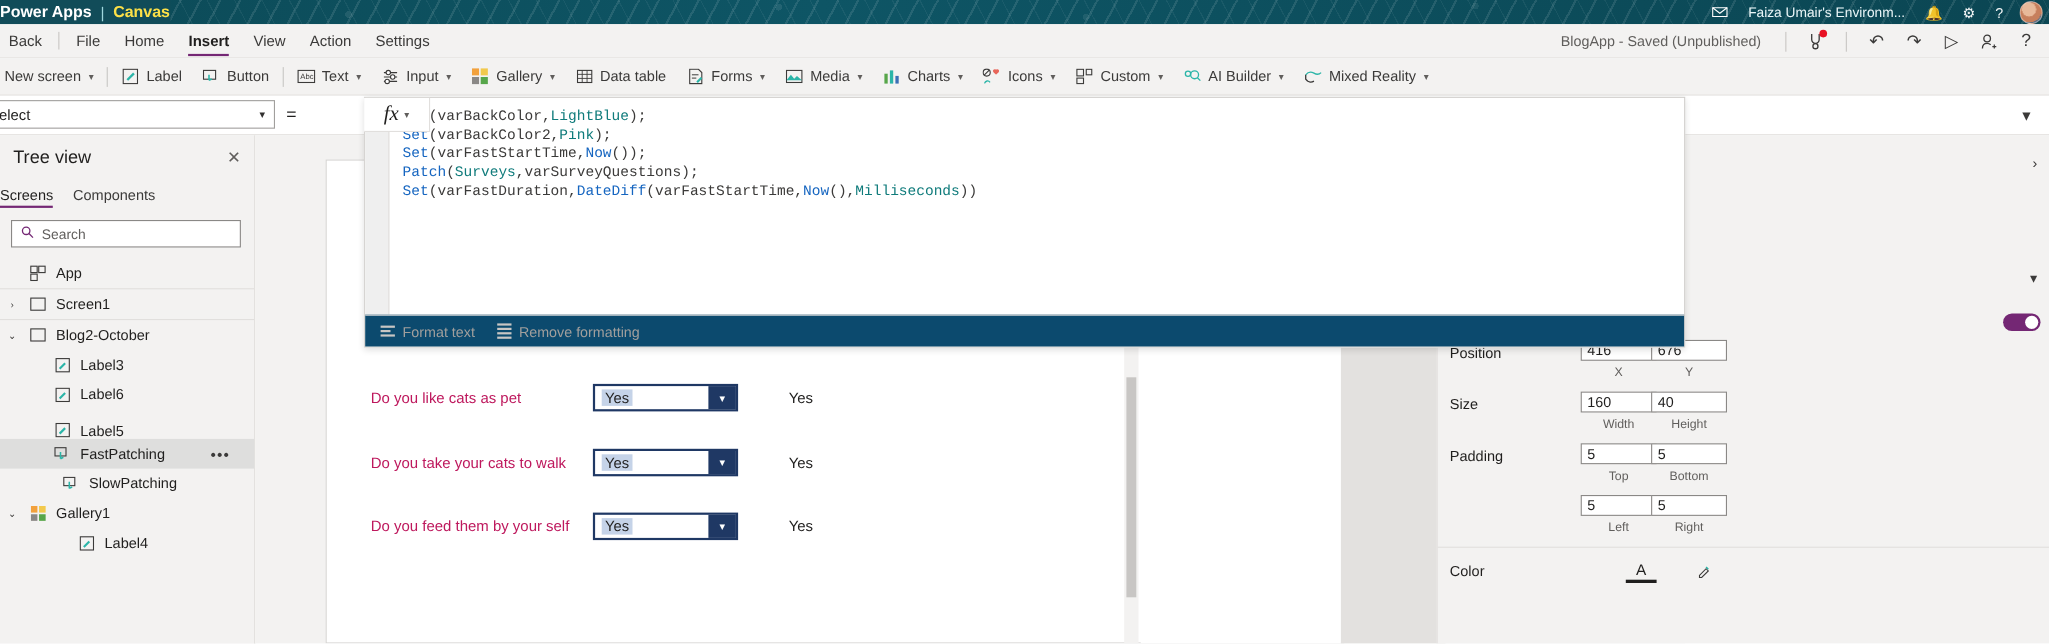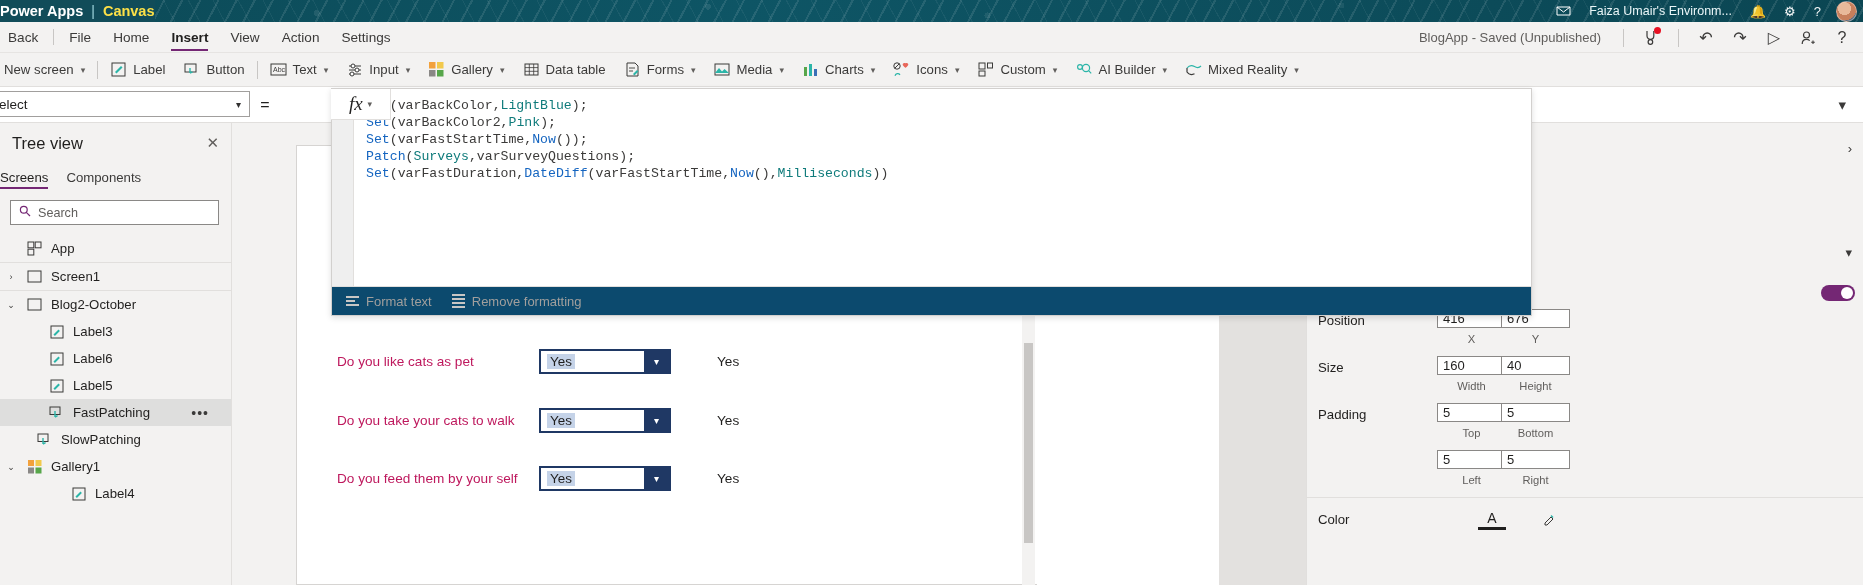--- a/index.html
+++ b/index.html
@@ -633,42 +633,42 @@
         <div class="tv-row" style="padding-left: 26px;">
           <span class="arrow none">›</span>
           <span class="ico">
             <svg width="14" height="14" viewBox="0 0 14 14">
               <rect x="1" y="1" width="12" height="12" fill="none" stroke="#3b3a39"></rect>
               <path d="M3.5 9.5l5-5 1.4 1.4-5 5z" fill="#2bb5a8"></path>
             </svg>
           </span>
           <span class="lbl">Label6</span>
         </div>
-        <div class="tv-row" style="padding-left: 26px;">
+        <div class="tv-row" style="padding-left: 26px; align-items: flex-end;">
           <span class="arrow none">›</span>
           <span class="ico">
             <svg width="14" height="14" viewBox="0 0 14 14">
               <rect x="1" y="1" width="12" height="12" fill="none" stroke="#3b3a39"></rect>
               <path d="M3.5 9.5l5-5 1.4 1.4-5 5z" fill="#2bb5a8"></path>
             </svg>
           </span>
           <span class="lbl">Label5</span>
         </div>
         <div class="tv-row sel" style="padding-left: 26px;">
           <span class="arrow none">›</span>
           <span class="ico">
             <svg width="15" height="14" viewBox="0 0 15 14">
               <rect x="1" y="1" width="10" height="7.5" fill="none" stroke="#3b3a39"></rect>
               <path d="M6 5v6M6 11l2.6-1.3" stroke="#2bb5a8" stroke-width="1.4" fill="none"></path>
             </svg>
           </span>
           <span class="lbl">FastPatching</span>
           <span class="dots">•••</span>
         </div>
-        <div class="tv-row" style="padding-left: 14px;">
+        <div class="tv-row" style="padding-left: 34px;">
           <span class="arrow none">›</span>
           <span class="ico">
             <svg width="15" height="14" viewBox="0 0 15 14">
               <rect x="1" y="1" width="10" height="7.5" fill="none" stroke="#3b3a39"></rect>
               <path d="M6 5v6M6 11l2.6-1.3" stroke="#2bb5a8" stroke-width="1.4" fill="none"></path>
             </svg>
           </span>
           <span class="lbl">SlowPatching</span>
         </div>
         <div class="tv-row" style="padding-left: 4px;">

